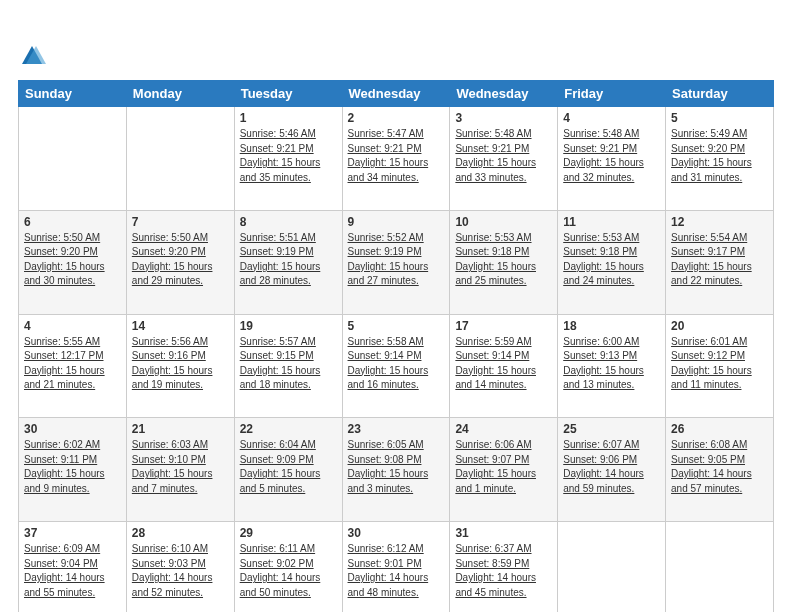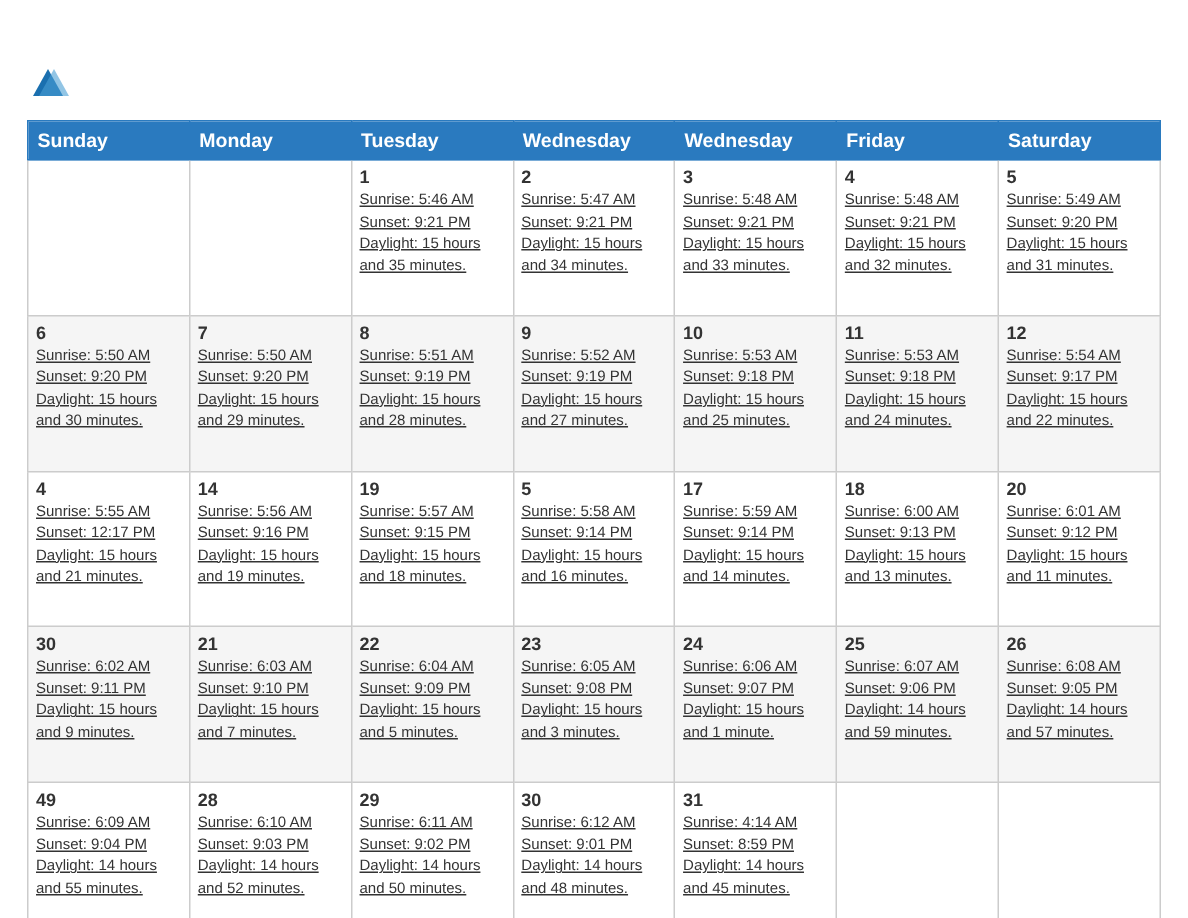--- a/index.html
+++ b/index.html
@@ -326,21 +326,21 @@
           <td>
             <span class="day-num">26</span>
             <div class="day-info">Sunrise: 6:08 AM
 Sunset: 9:05 PM
 Daylight: 14 hours
 and 57 minutes.</div>
           </td>
         </tr>
         <tr>
           <td>
-            <span class="day-num">49</span>
+            <span class="day-num">37</span>
             <div class="day-info">Sunrise: 6:09 AM
 Sunset: 9:04 PM
 Daylight: 14 hours
 and 55 minutes.</div>
           </td>
           <td>
             <span class="day-num">28</span>
             <div class="day-info">Sunrise: 6:10 AM
 Sunset: 9:03 PM
 Daylight: 14 hours
@@ -355,21 +355,21 @@
           </td>
           <td>
             <span class="day-num">30</span>
             <div class="day-info">Sunrise: 6:12 AM
 Sunset: 9:01 PM
 Daylight: 14 hours
 and 48 minutes.</div>
           </td>
           <td>
             <span class="day-num">31</span>
-            <div class="day-info">Sunrise: 4:14 AM
+            <div class="day-info">Sunrise: 6:37 AM
 Sunset: 8:59 PM
 Daylight: 14 hours
 and 45 minutes.</div>
           </td>
           <td class="empty-cell"></td>
           <td class="empty-cell"></td>
         </tr>
       </tbody>
   </table>
 </div>

